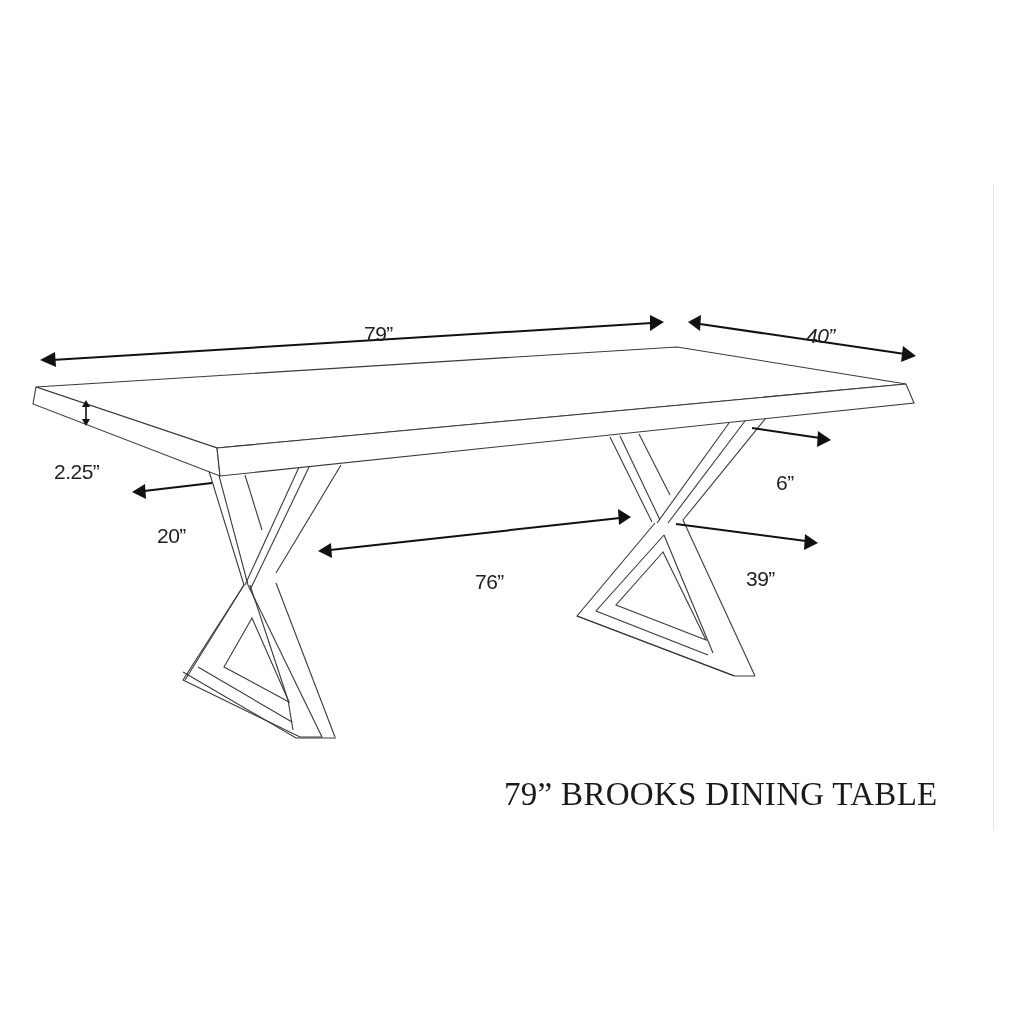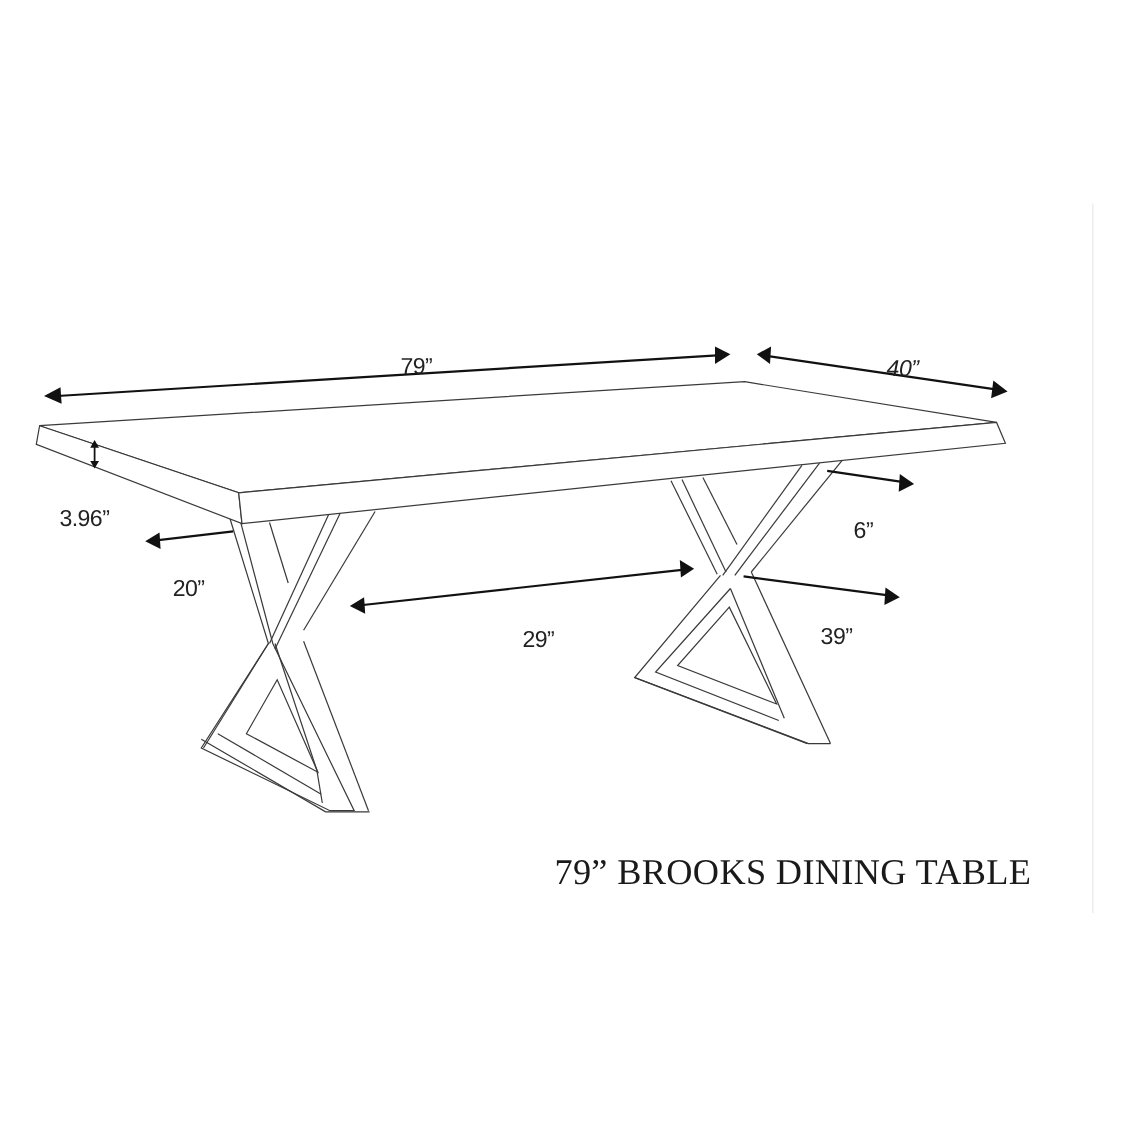--- a/index.html
+++ b/index.html
@@ -89,19 +89,19 @@
     <line class="arr" x1="676" y1="524" x2="806" y2="541"></line>
     <polygon class="head" points="818,543 805,534 804,550"></polygon>
   </g>
 </svg>
 </div>
 
 <div class="edge"></div>
 
 <div class="dim" style="left:364px; top:302px;">79”</div>
 <div class="dim" style="left:806px; top:304px;font-style:italic;">40”</div>
-<div class="dim" style="left:54px; top:440px;">3.96”</div>
+<div class="dim" style="left:54px; top:440px;">2.25”</div>
 <div class="dim" style="left:157px; top:504px;">20”</div>
-<div class="dim" style="left:475px; top:550px;">29”</div>
+<div class="dim" style="left:475px; top:550px;">76”</div>
 <div class="dim" style="left:776px; top:451px;">6”</div>
 <div class="dim" style="left:746px; top:547px;">39”</div>
 
 <div class="title">79” BROOKS DINING TABLE</div>
 
 </body></html>

